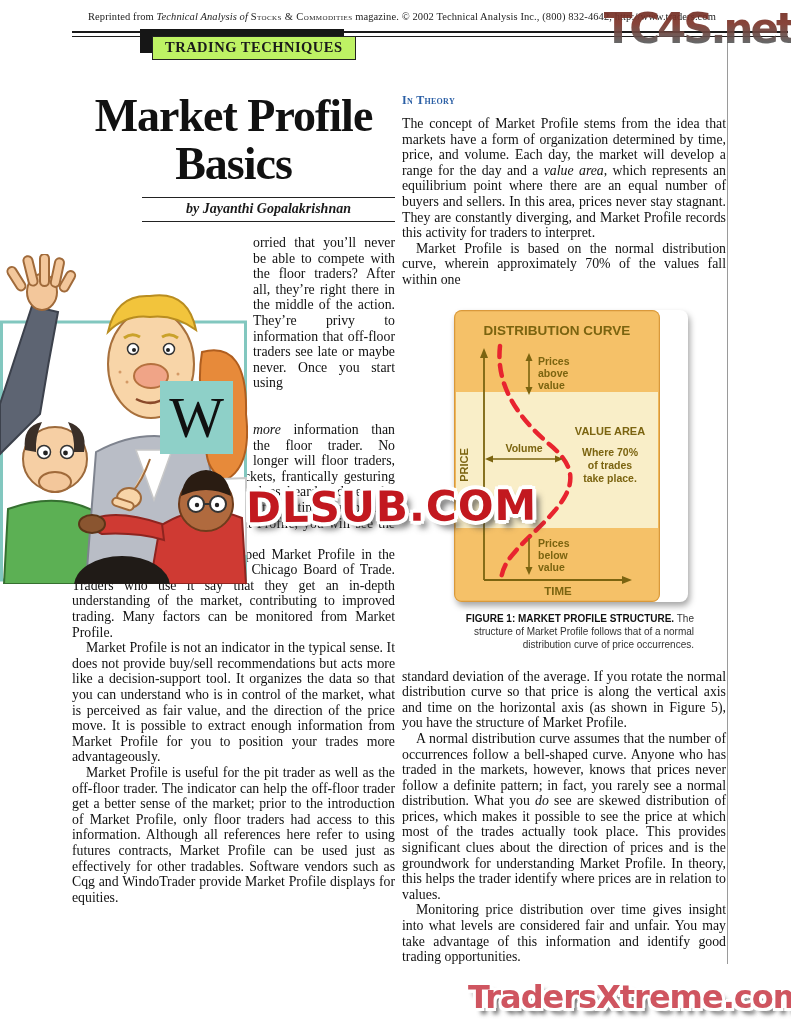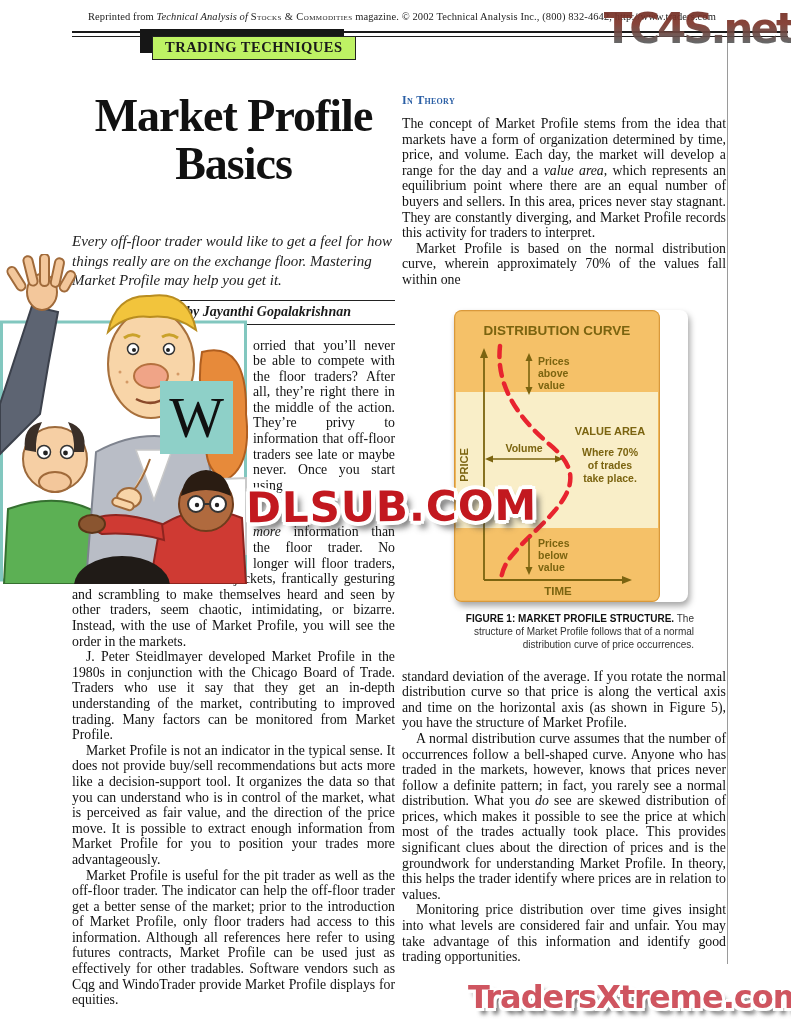--- a/index.html
+++ b/index.html
@@ -177,21 +177,20 @@
     <div class="dropcap-box">
       <span>W</span>
     </div>
   </div>
 
   <div class="col-left">
     <div class="title">
       <div>Market Profile</div>
       <div>Basics</div>
     </div>
-    <div class="standfirst">Every off-floor trader would like to get a feel for how things really are on the exchange floor. Mastering Market Profile may help you get it.</div>
     <div class="byline">by Jayanthi Gopalakrishnan</div>
 
     <div class="body-text">
       <div class="illu-spacer"></div>
       <p><span>orried that you’ll never be able to compete with the floor traders? After all, they’re right there in the middle of the action. They’re privy to information that off-floor traders see late or maybe never. Once you start using</span><span class="obscured-gap"></span><span><i>more</i> information than the floor trader. No longer will floor traders, decked out in their colored jackets, frantically gesturing and scrambling to make themselves heard and seen by other traders, seem chaotic, intimidating, or bizarre. Instead, with the use of Market Profile, you will see the order in the markets.</span></p>
       <p>J. Peter Steidlmayer developed Market Profile in the 1980s in conjunction with the Chicago Board of Trade. Traders who use it say that they get an in-depth understanding of the market, contributing to improved trading. Many factors can be monitored from Market Profile.</p>
       <p>Market Profile is not an indicator in the typical sense. It does not provide buy/sell recommendations but acts more like a decision-support tool. It organizes the data so that you can understand who is in control of the market, what is perceived as fair value, and the direction of the price move. It is possible to extract enough information from Market Profile for you to position your trades more advantageously.</p>
       <p>Market Profile is useful for the pit trader as well as the off-floor trader. The indicator can help the off-floor trader get a better sense of the market; prior to the introduction of Market Profile, only floor traders had access to this information. Although all references here refer to using futures contracts, Market Profile can be used just as effectively for other tradables. Software vendors such as Cqg and WindoTrader provide Market Profile displays for equities.</p>
     </div>
   </div>

